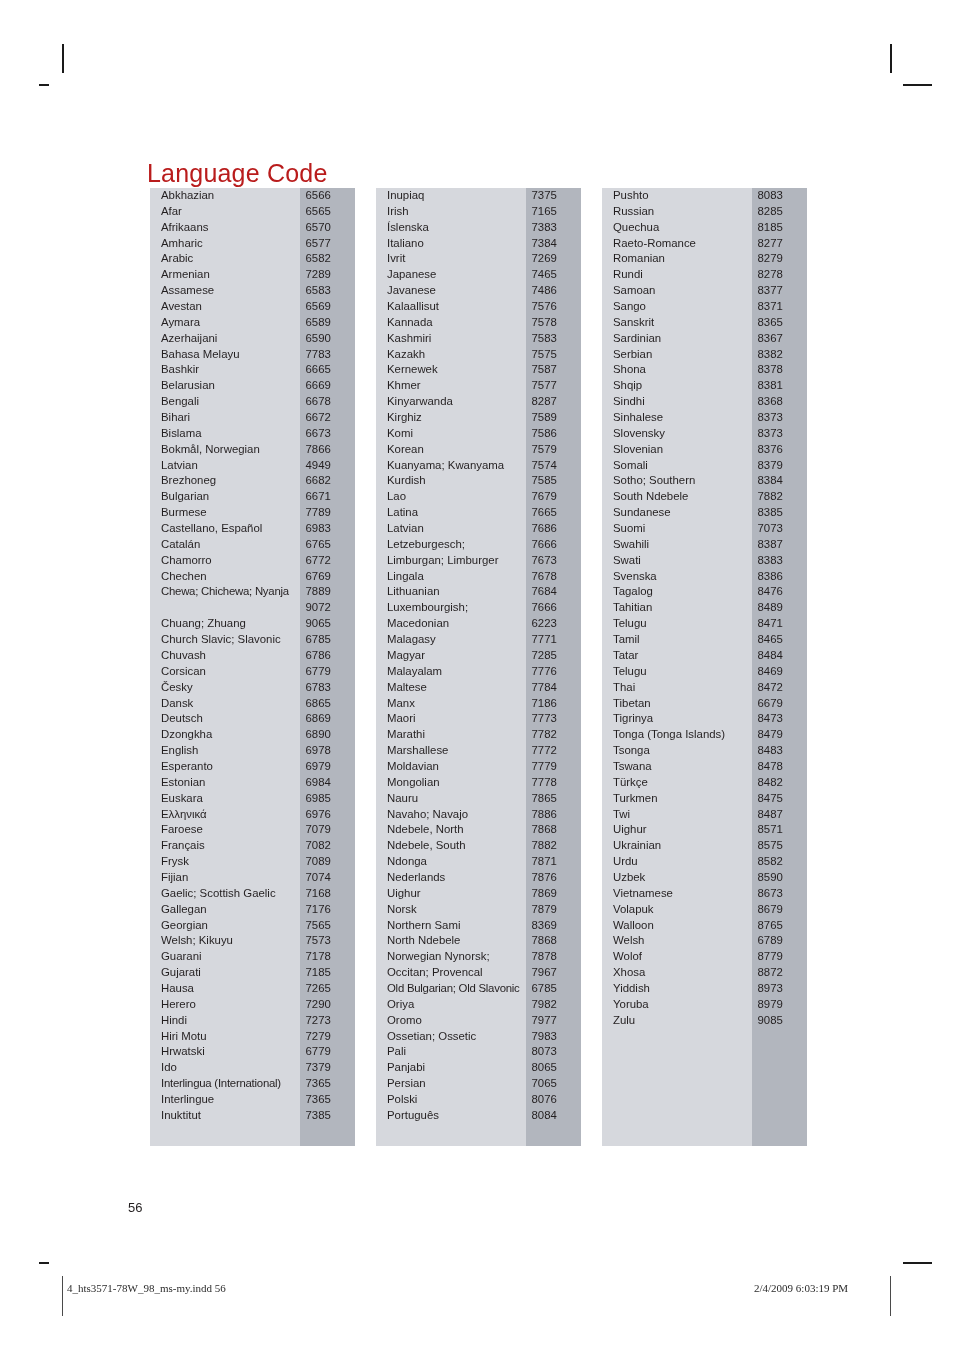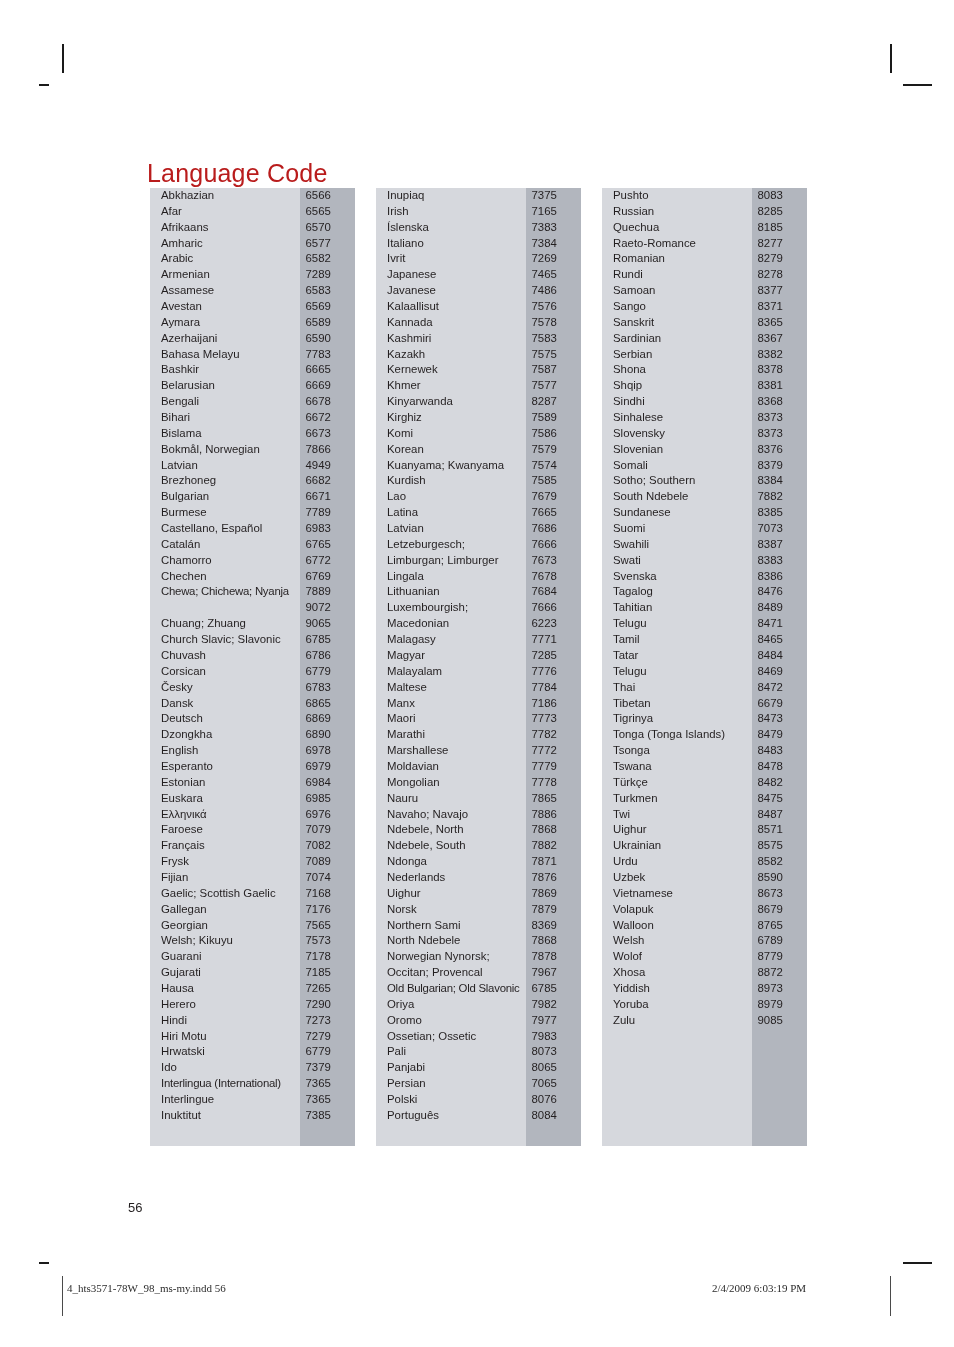--- a/index.html
+++ b/index.html
@@ -118,21 +118,21 @@
   
   .imp-footer {
     position: absolute;
     top: 1282px;
     font-family: "Liberation Serif", serif;
     font-size: 11px;
     color: #2b2b2b;
     white-space: nowrap;
   }
   #imp-filename { left: 67px; }
-  #imp-timestamp { left: 712px; }
+  #imp-timestamp { left: 754px; }
 </style>
 </head>
 <body>
 
 <div class="crop crop-v crop-tl-v"></div>
 <div class="crop crop-h crop-tl-h"></div>
 <div class="crop crop-v crop-tr-v"></div>
 <div class="crop crop-h crop-tr-h"></div>
 <div class="crop crop-h crop-bl-h"></div>
 <div class="footer-rule-top"></div>

